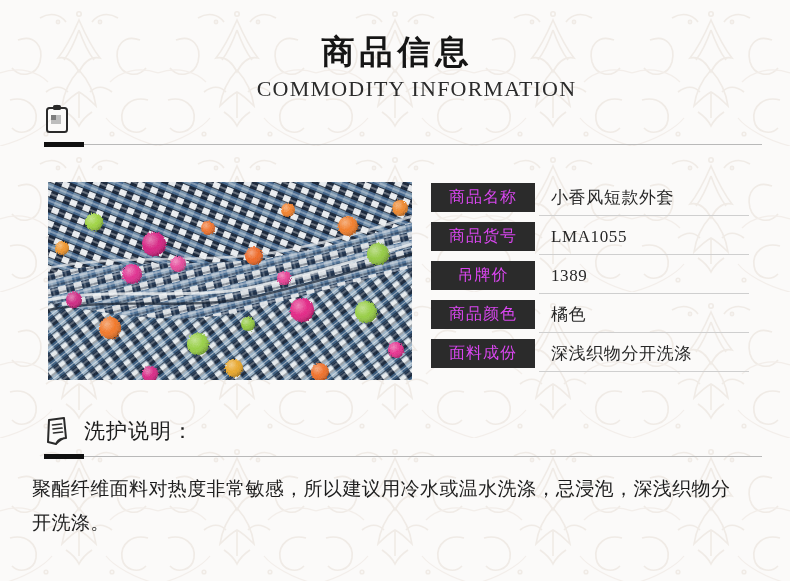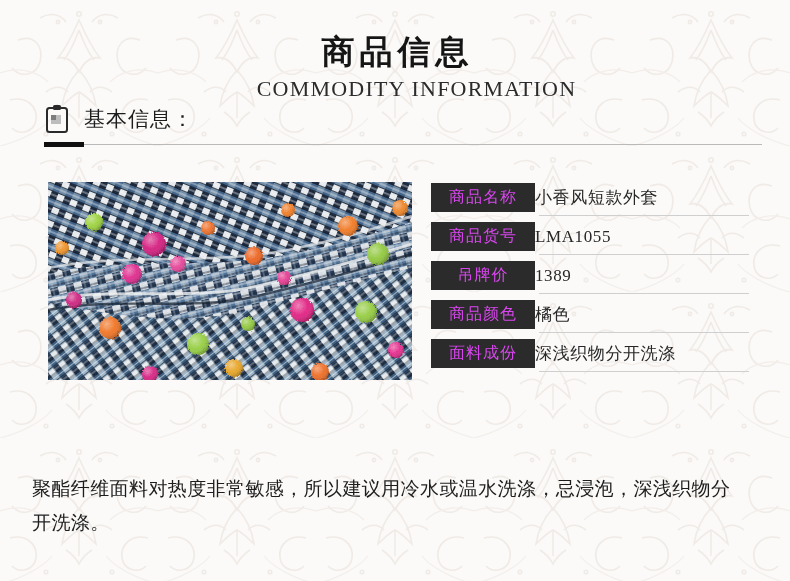--- a/index.html
+++ b/index.html
@@ -144,20 +144,21 @@
     color: #d946ef;
     font-family: "Liberation Serif", "DejaVu Serif", serif;
     font-size: 16px;
     letter-spacing: 1px;
     display: flex;
     align-items: center;
     justify-content: center;
     box-sizing: border-box;
   }
   .spec-value {
+    margin-left: 16px;
     font-family: "Liberation Serif", "DejaVu Serif", serif;
     font-size: 17px;
     color: #272727;
     letter-spacing: 0.6px;
     line-height: 29px;
     white-space: nowrap;
     text-align: center;
   }
   .spec-underline {
     position: absolute;
@@ -235,21 +236,20 @@
 
     <div class="section" style="top:102px;">
       <div class="section-head">
         <svg class="section-icon" viewBox="0 0 26 30" xmlns="http://www.w3.org/2000/svg">
           <rect x="3" y="4" width="20" height="24" rx="2.5" ry="2.5" fill="none" stroke="#2a2a2a" stroke-width="2"></rect>
           <rect x="9" y="1" width="8" height="5" rx="1.6" ry="1.6" fill="#2a2a2a"></rect>
           <circle cx="13" cy="2.4" r="1.6" fill="#2a2a2a"></circle>
           <rect x="7" y="11" width="10" height="9" fill="#bdbdbd"></rect>
           <rect x="7" y="11" width="5" height="5" fill="#7d7d7d"></rect>
         </svg>
-        <div class="section-title">基本信息：</div>
       </div>
       <div class="rule">
         <div class="rule-thin"></div>
         <div class="rule-thick"></div>
       </div>
     </div>
 
     <div class="photo">
       <svg width="364" height="198" viewBox="0 0 364 198" xmlns="http://www.w3.org/2000/svg">
         <defs>
@@ -455,17 +455,35 @@
       </div>
 
       <div class="spec-row">
         <div class="spec-label">面料成份</div>
         <div class="spec-value">深浅织物分开洗涤</div>
         <div class="spec-underline"></div>
       </div>
 
     </div>
 
+    <div class="section" style="top:414px;">
+      <div class="section-head">
+        <svg class="section-icon" viewBox="0 0 26 30" xmlns="http://www.w3.org/2000/svg">
+          <path d="M5 4 L20 2 L22 22 C 17 22 14 26 12 28 L4 26 Z" fill="none" stroke="#2a2a2a" stroke-width="2" stroke-linejoin="round"></path>
+          <g stroke="#2a2a2a" stroke-width="1.7" stroke-linecap="round">
+            <path d="M8.5 9 L17.5 8"></path>
+            <path d="M9 13 L18 12"></path>
+            <path d="M9.5 17 L18.5 16"></path>
+          </g>
+          <path d="M12 28 C 13 25 15 23 18 22.5" fill="none" stroke="#2a2a2a" stroke-width="1.6"></path>
+        </svg>
+        <div class="section-title">洗护说明：</div>
+      </div>
+      <div class="rule">
+        <div class="rule-thin"></div>
+        <div class="rule-thick"></div>
+      </div>
+    </div>
 
     <div class="care-text">聚酯纤维面料对热度非常敏感，所以建议用冷水或温水洗涤，忌浸泡，深浅织物分开洗涤。</div>
 
   </div>
 </div>
 
 </body></html>

